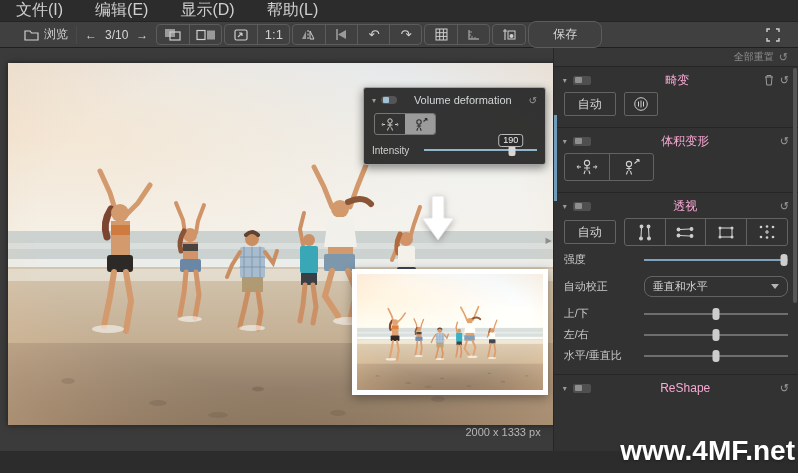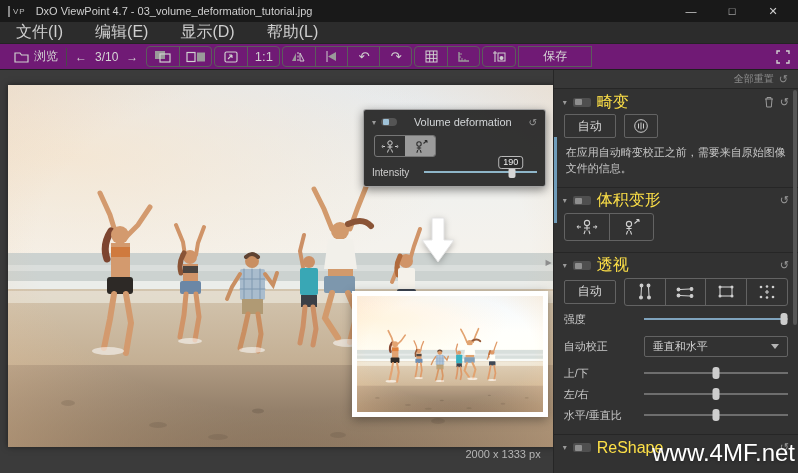--- a/index.html
+++ b/index.html
@@ -11,28 +11,28 @@
   .titlebar{height:22px;background:#191919;display:flex;align-items:center;padding:0 8px;gap:7px}
   .vp-logo{font-size:8px;color:#bbb;border-left:2px solid #888;padding:1px 3px;letter-spacing:1px}
   .win-title{font-size:11px;color:#cfcfcf;flex:1}
   .winbtn{width:34px;text-align:center;color:#cfcfcf;font-size:11px;cursor:default}
 
   
   .menubar{height:22px;background:#2c2c2c;display:flex;align-items:center;border-bottom:1px solid #242424}
   .menu-item{padding:0 16px;font-size:16px;color:#cfcfcf}
 
   
-  .toolbar{height:26px;background:#701a75;display:flex;align-items:center;gap:2px;padding:0 8px;border-bottom:1px solid #1f1f1f}
+  .toolbar{height:26px;background:#404040;display:flex;align-items:center;gap:2px;padding:0 18px;border-bottom:1px solid #1f1f1f}
   .tbtn{display:flex;align-items:center;gap:5px;color:#d3d3d3;font-size:12px;height:20px;padding:0 6px}
   .tsep{width:1px;height:18px;background:#4a4a4a}
   .tgroup{display:flex;border:1px solid #5c5c5c;border-radius:4px;height:21px;align-items:stretch;overflow:hidden}
   .tgroup>.cell{display:flex;align-items:center;justify-content:center;min-width:32px;padding:0 5px}
   .tgroup>.cell+.cell{border-left:1px solid #5c5c5c}
   .tglyph{font-size:13px;color:#cfcfcf;line-height:1}
-  .save-btn{border:1px solid #5c5c5c;border-radius:0;height:21px;padding:0 24px;display:flex;align-items:center;color:#d6d6d6}
+  .save-btn{border:1px solid #5c5c5c;border-radius:8px;height:27px;padding:0 24px;display:flex;align-items:center;color:#d6d6d6}
   .tspacer{flex:1}
   svg.ic{display:block}
 
   
   .main{position:relative;display:flex;height:403px}
   .canvas{position:relative;width:570px;background:#3b3b3b}
   .photo{position:absolute;left:8px;top:15px;width:548px;height:362px;background:#eee;box-shadow:0 0 6px rgba(0,0,0,.5)}
   .photo svg.scene{position:absolute;inset:0}
   .status{position:absolute;right:12px;top:378px;font-size:11px;color:#b5b5b5}
   .edge-arrow{position:absolute;right:1px;top:188px;color:#8d8d8d;font-size:8px}
@@ -64,43 +64,43 @@
   
   .panel{position:relative;width:253px;background:#323232;border-left:1px solid #262626;overflow:hidden}
   .panel-top{height:18px;display:flex;align-items:center;justify-content:flex-end;gap:5px;padding:0 10px;background:#373737}
   .reset-all{font-size:10px;color:#8b8b8b}
   .dimglyph{color:#8b8b8b;font-size:11px}
   .sec{border-top:1px solid #262626;padding:4px 0 8px}
   .sec-head{display:flex;align-items:center;gap:6px;height:18px;padding:0 9px}
   .caret{color:#9a9a9a;font-size:8px}
   .toggle{width:18px;height:9px;border-radius:2px;background:#4f4f4f;position:relative}
   .toggle i{position:absolute;left:2px;top:1.5px;width:7px;height:6px;background:#8f8f8f;border-radius:1px}
-  .sec-title{flex:1;text-align:left;color:#fde047;font-size:16px}
+  .sec-title{flex:1;text-align:center;color:#f9a8d4;font-size:12px}
   .hicon{color:#9a9a9a;font-size:11px;line-height:1}
   .btn{border:1px solid #636363;border-radius:2px;background:transparent;color:#d8d8d8;font-size:12px;
        height:24px;display:flex;align-items:center;justify-content:center}
   .row{display:flex;align-items:center;gap:8px;padding:3px 10px}
   .accent{position:absolute;left:0;width:3px;background:#6f9cba}
   .info{font-size:11px;color:#c6c6c6;line-height:1.45;padding:4px 12px 2px}
   .link-row{display:flex;align-items:center;gap:8px;padding:5px 12px}
   .link{font-size:12px;color:#dcdcdc;text-decoration:underline}
   .seg{display:flex;border:1px solid #636363;border-radius:3px;overflow:hidden}
   .seg .sgc{display:flex;align-items:center;justify-content:center}
   .seg .sgc+.sgc{border-left:1px solid #636363}
   .lab{font-size:11px;color:#c9c9c9;width:72px}
   .slider{position:relative;flex:1;height:14px}
   .slider .track{position:absolute;left:0;right:0;top:6px;height:2px;background:#6e6e6e}
   .slider .fill{position:absolute;left:0;top:6px;height:2px;background:#7fa3bd}
   .slider .knob{position:absolute;top:1px;width:7px;height:12px;background:#cdcdcd;border-radius:3px;transform:translateX(-50%)}
-  .dropdown{flex:1;height:21px;border:1px solid #636363;border-radius:2px;display:flex;align-items:center;
+  .dropdown{flex:1;height:21px;border:1px solid #636363;border-radius:8px;display:flex;align-items:center;
             padding:0 8px;color:#d6d6d6;font-size:11px;justify-content:space-between}
   .chev{width:0;height:0;border-left:4px solid transparent;border-right:4px solid transparent;border-top:5px solid #b5b5b5}
   .scrollbar{position:absolute;right:1px;top:20px;width:4px;height:235px;background:#565656;border-radius:2px}
 
-  .watermark{position:absolute;right:3px;bottom:6px;font-size:24px;font-weight:normal;color:#fff;
+  .watermark{position:absolute;right:3px;bottom:6px;font-size:28px;font-weight:bold;color:#fff;
              text-shadow:0 1px 3px rgba(0,0,0,.35);letter-spacing:0;z-index:50}
 </style>
 </head>
 <body>
 
 <div class="app">
 
   <svg width="0" height="0" style="position:absolute">
     <defs>
       <linearGradient id="gSky" x1="0" y1="0" x2="0" y2="1">
@@ -219,27 +219,20 @@
             <ellipse cx="182" cy="256" rx="12" ry="3"></ellipse>
           <ellipse cx="244" cy="265" rx="13" ry="3"></ellipse>
             <ellipse cx="340" cy="258" rx="15" ry="4"></ellipse>
           <ellipse cx="398" cy="262" rx="12" ry="3"></ellipse>
         </g>
         <rect width="548" height="362" fill="url(#gVig)"></rect>
       </symbol>
     </defs>
   </svg>
 
-  <div class="titlebar">
-    <span class="vp-logo">VP</span>
-    <span class="win-title">DxO ViewPoint 4.7 - 03_volume_deformation_tutorial.jpg</span>
-    <span class="winbtn">—</span>
-    <span class="winbtn">□</span>
-    <span class="winbtn">✕</span>
-  </div>
 
   <div class="menubar">
     <span class="menu-item">文件(I)</span>
     <span class="menu-item">编辑(E)</span>
     <span class="menu-item">显示(D)</span>
     <span class="menu-item">帮助(L)</span>
   </div>
 
   <div class="toolbar">
     <div class="tbtn">
@@ -426,21 +419,20 @@
           <div class="btn" style="width:52px">
             <span>自动</span>
           </div>
           <div class="btn" style="width:34px">
             <svg class="ic" width="16" height="16" viewBox="0 0 16 16">
               <circle cx="8" cy="8" r="6.3" fill="none" stroke="#cfcfcf" stroke-width="1"></circle>
               <path d="M5.5,5.5 v5 M8,4.5 v7 M10.5,5.5 v5" stroke="#cfcfcf" stroke-width="1"></path>
             </svg>
           </div>
         </div>
-        <div class="info">在应用自动畸变校正之前，需要来自原始图像文件的信息。</div>
       </div>
 
       <div class="sec">
         <div class="sec-head">
           <span class="caret">▾</span>
           <span class="toggle">
               <i></i>
             </span>
           <span class="sec-title">体积变形</span>
           <span class="hicon">↺</span>

